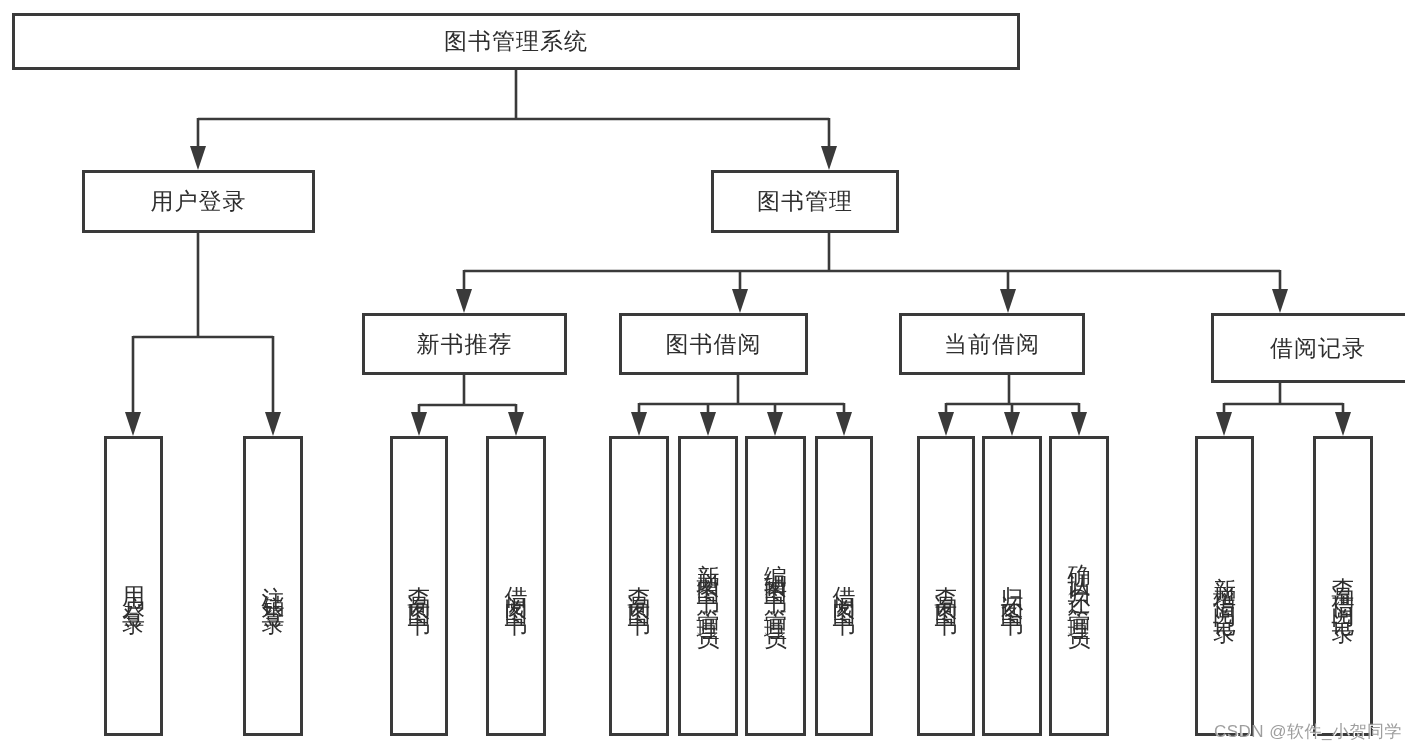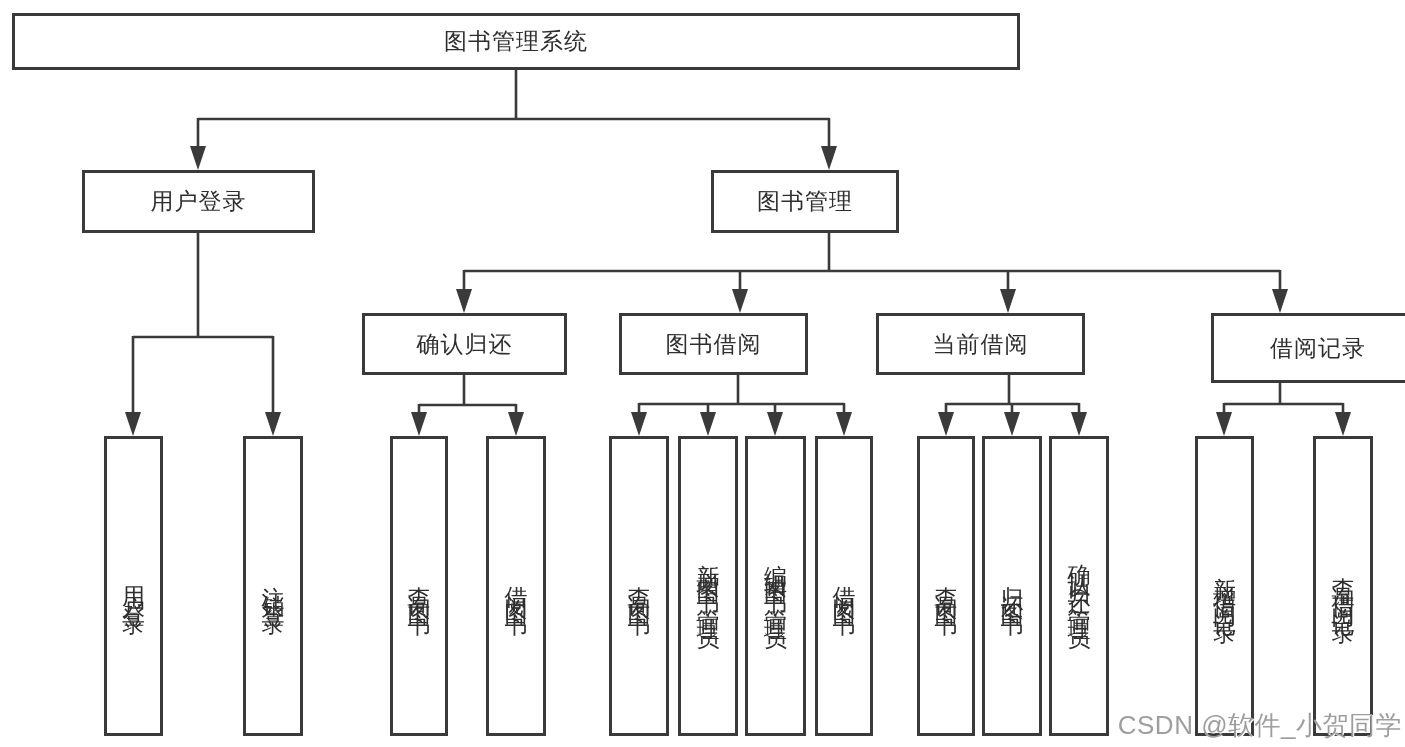--- a/index.html
+++ b/index.html
@@ -32,21 +32,21 @@
   .node .lbl{white-space:nowrap;letter-spacing:1px;}
   .leaf .lbl{
     writing-mode:vertical-rl;
     text-orientation:mixed;
     letter-spacing:9px;
     white-space:nowrap;
   }
   .watermark{
     position:absolute;
     right:3px;bottom:4px;
-    font-size:26px;
+    font-size:17px;
     color:var(--watermark);
     letter-spacing:0.5px;
     text-shadow:1px 1px 0 #ffffff;
   }
 </style>
 </head>
 <body>
 
 <div class="stage">
 
@@ -91,26 +91,26 @@
   </div>
 
   <div class="node" style="left:82px;top:170px;width:233px;height:63px">
     <span class="lbl">用户登录</span>
   </div>
   <div class="node" style="left:711px;top:170px;width:188px;height:63px">
     <span class="lbl">图书管理</span>
   </div>
 
   <div class="node" style="left:362px;top:313px;width:205px;height:62px">
-    <span class="lbl">确认归还</span>
+    <span class="lbl">新书推荐</span>
   </div>
   <div class="node" style="left:619px;top:313px;width:189px;height:62px">
     <span class="lbl">图书借阅</span>
   </div>
-  <div class="node" style="left:876px;top:313px;width:209px;height:62px">
+  <div class="node" style="left:899px;top:313px;width:186px;height:62px">
     <span class="lbl">当前借阅</span>
   </div>
   <div class="node" style="left:1211px;top:313px;width:214px;height:70px">
     <span class="lbl">借阅记录</span>
   </div>
 
   <div class="node leaf" style="left:104px;top:436px;width:59px;height:300px">
     <span class="lbl">用户登录</span>
   </div>
   <div class="node leaf" style="left:243px;top:436px;width:60px;height:300px">

